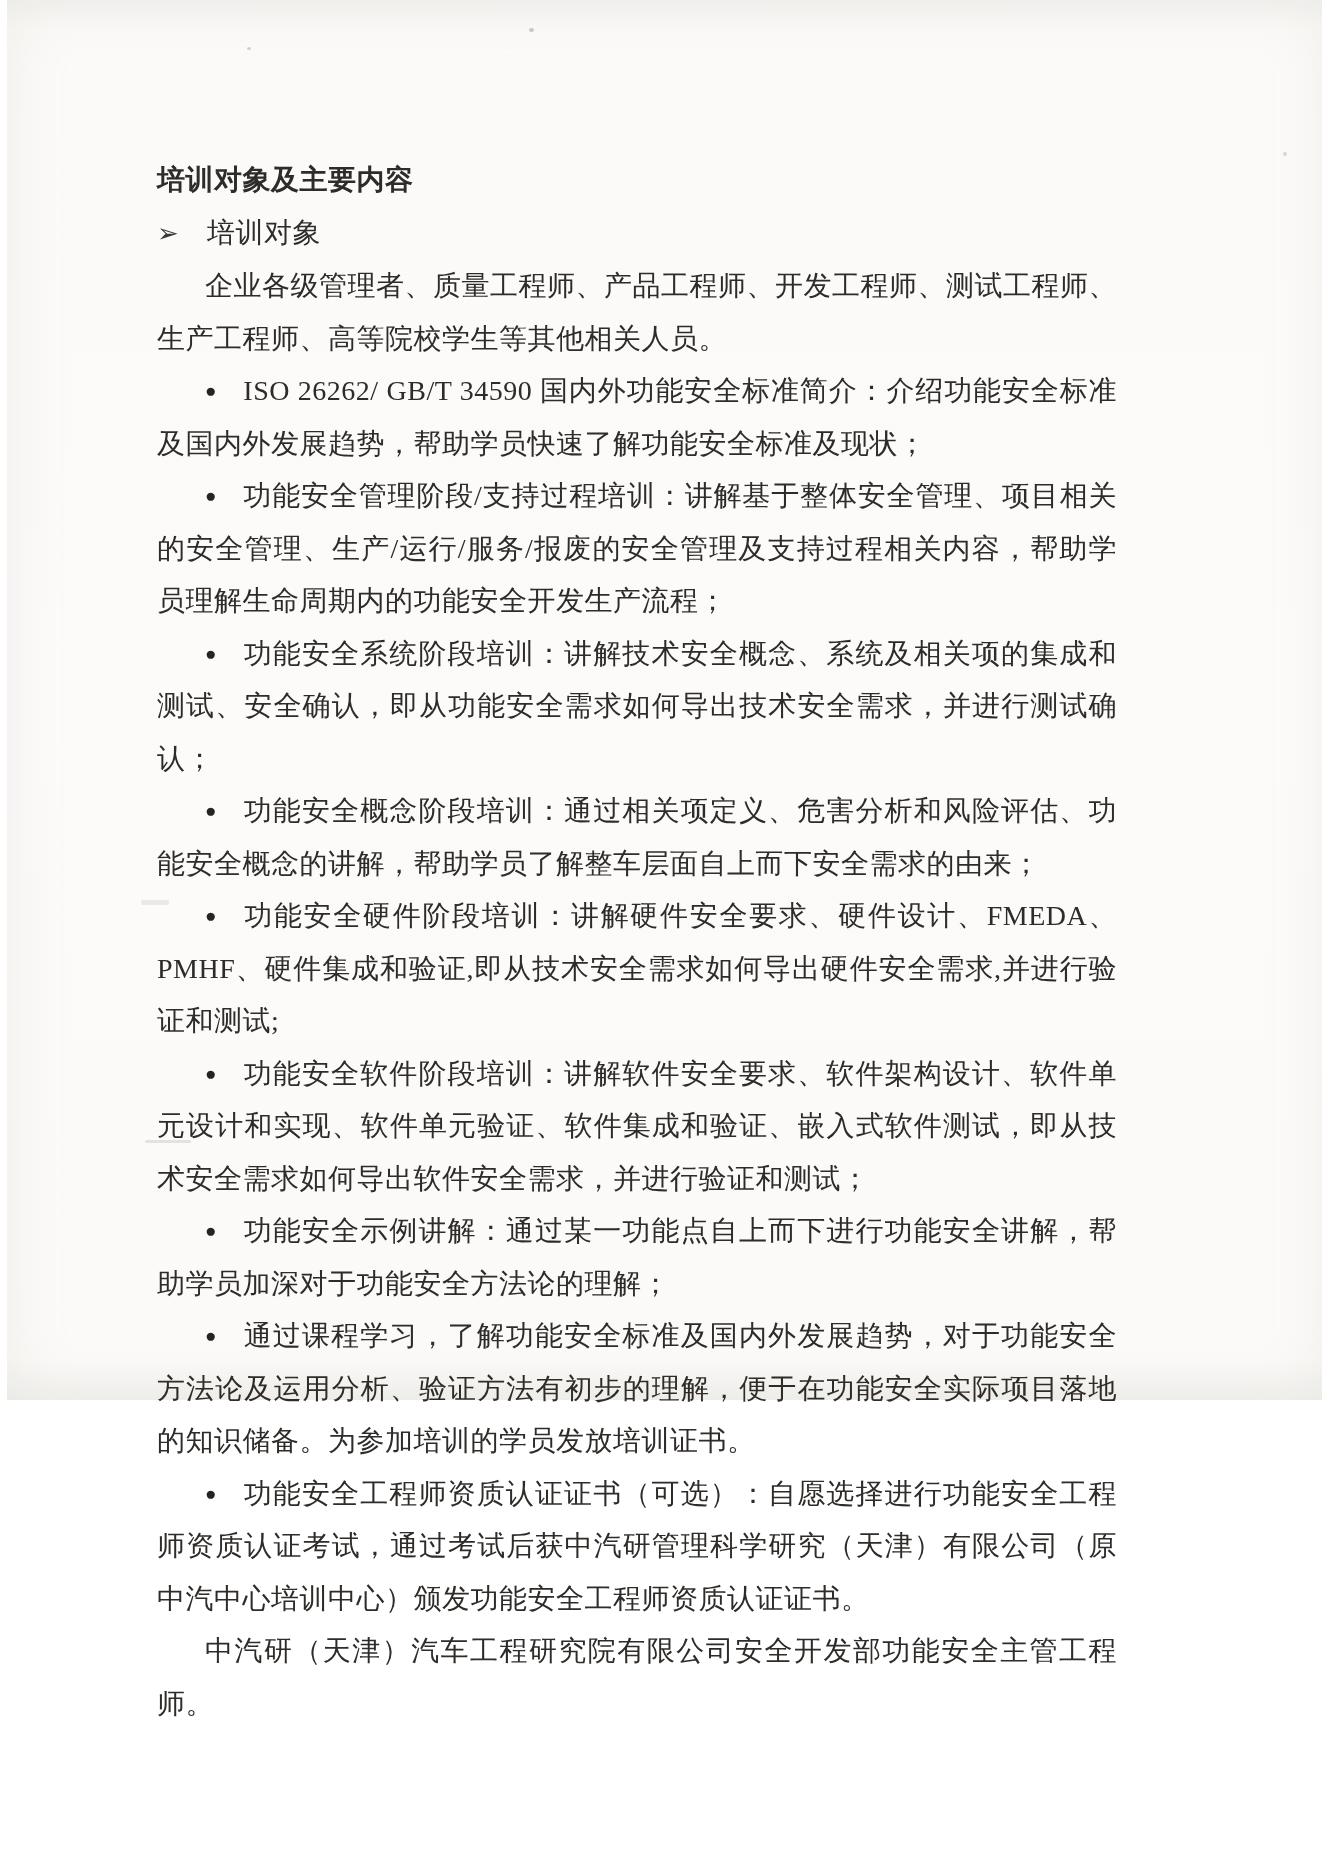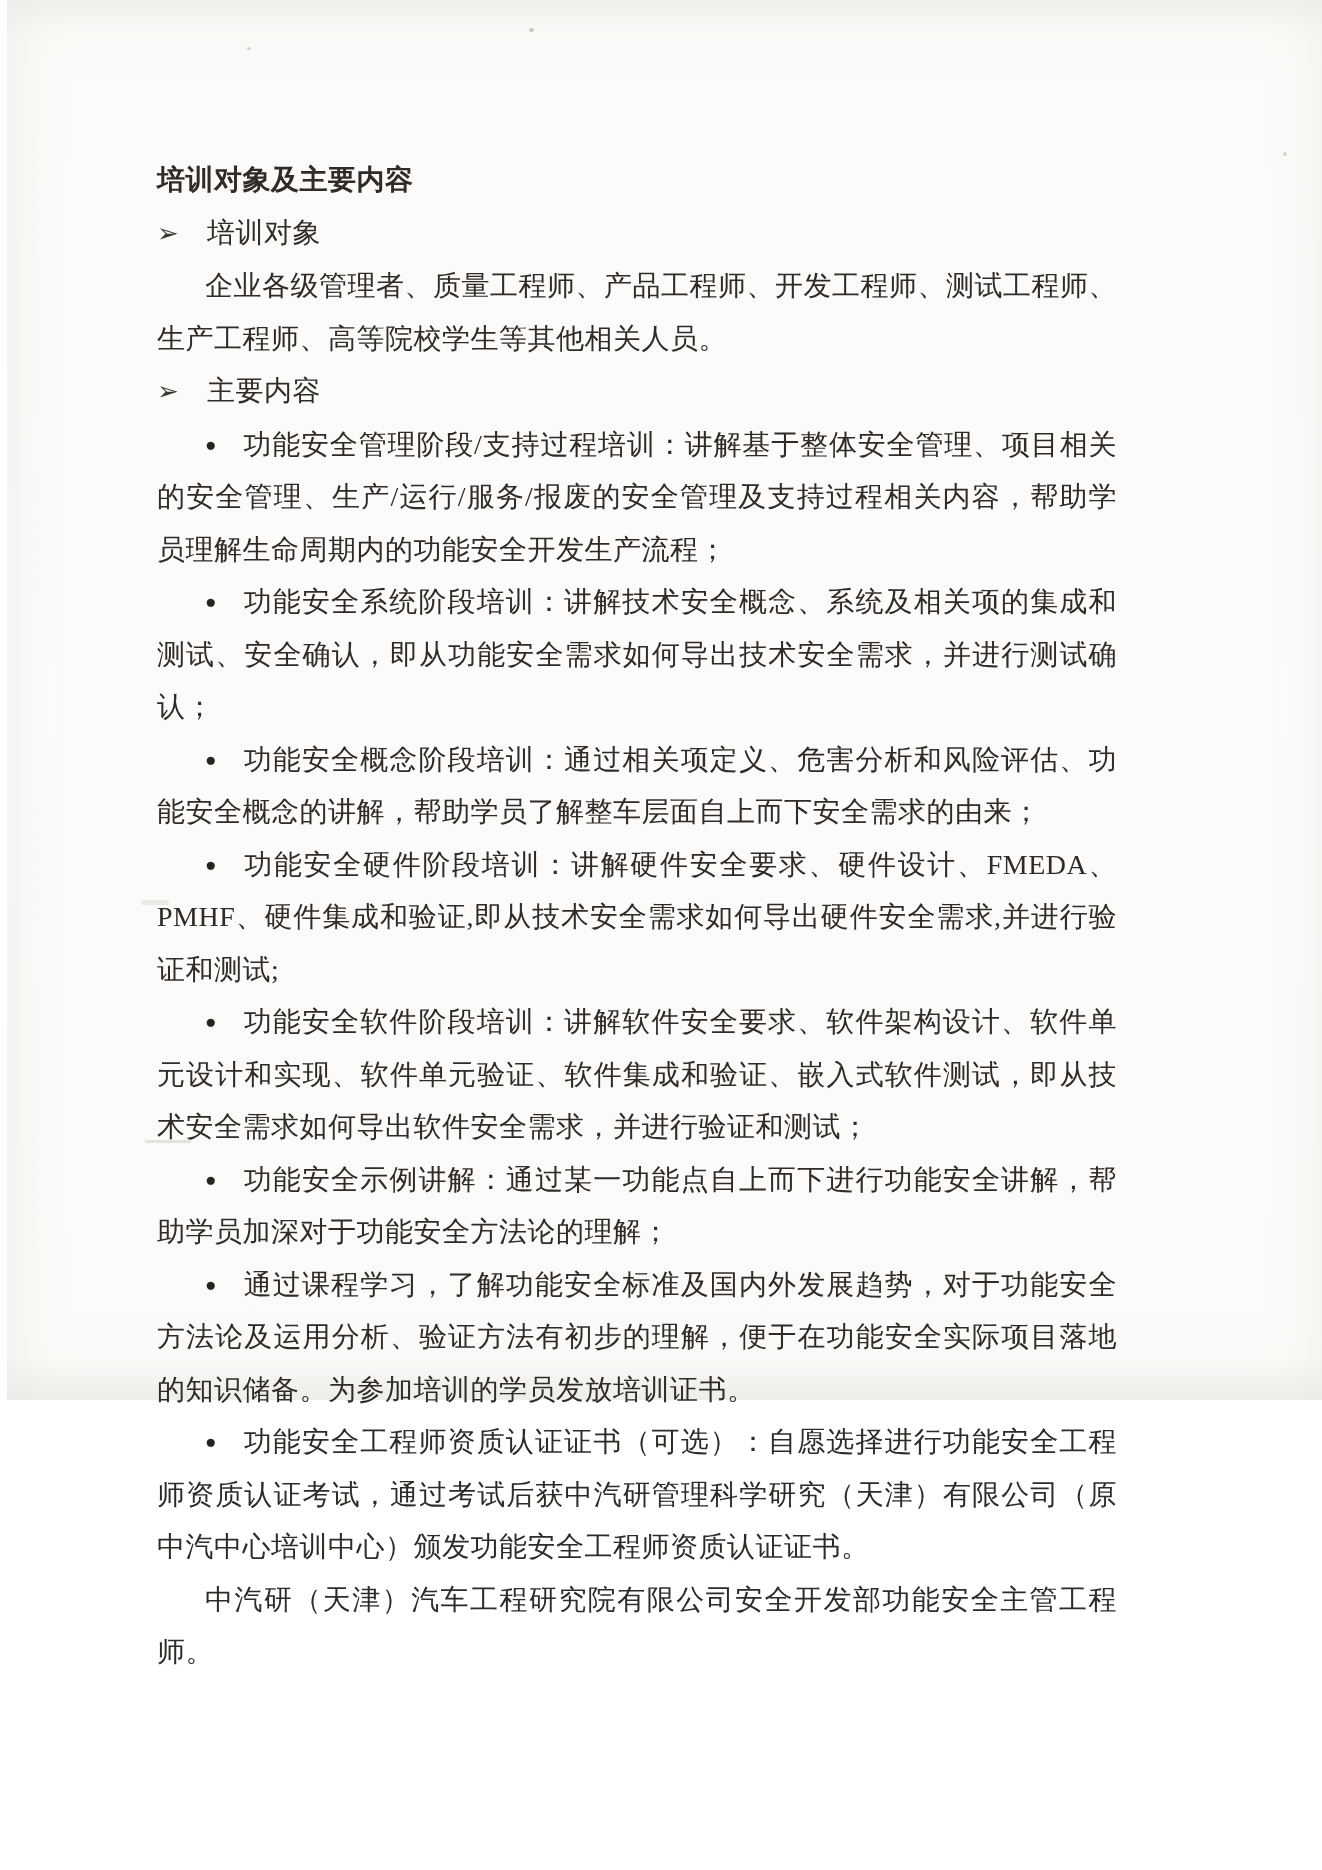--- a/index.html
+++ b/index.html
@@ -70,22 +70,22 @@
 <div class="page">
 
   <div class="doc">
 
     <p class="h">培训对象及主要内容</p>
 
     <p class="arrow-row"><span class="arrow">➢</span><span>培训对象</span></p>
 
     <p class="ind">企业各级管理者、质量工程师、产品工程师、开发工程师、测试工程师、生产工程师、高等院校学生等其他相关人员。</p>
 
-    <p class="arrow-row"><span class="arrow">➢</span><span>主要内容</span></p>
 
+    <p class="bullet"><span class="dot">●</span><span>ISO 26262/ GB/T 34590 国内外功能安全标准简介：介绍功能安全标准及国内外发展趋势，帮助学员快速了解功能安全标准及现状；</span></p>
 
     <p class="bullet"><span class="dot">●</span><span>功能安全管理阶段/支持过程培训：讲解基于整体安全管理、项目相关的安全管理、生产/运行/服务/报废的安全管理及支持过程相关内容，帮助学员理解生命周期内的功能安全开发生产流程；</span></p>
 
     <p class="bullet"><span class="dot">●</span><span>功能安全系统阶段培训：讲解技术安全概念、系统及相关项的集成和测试、安全确认，即从功能安全需求如何导出技术安全需求，并进行测试确认；</span></p>
 
     <p class="bullet"><span class="dot">●</span><span>功能安全概念阶段培训：通过相关项定义、危害分析和风险评估、功能安全概念的讲解，帮助学员了解整车层面自上而下安全需求的由来；</span></p>
 
     <p class="bullet"><span class="dot">●</span><span>功能安全硬件阶段培训：讲解硬件安全要求、硬件设计、FMEDA、PMHF、硬件集成和验证,即从技术安全需求如何导出硬件安全需求,并进行验证和测试;</span></p>
 
     <p class="bullet"><span class="dot">●</span><span>功能安全软件阶段培训：讲解软件安全要求、软件架构设计、软件单元设计和实现、软件单元验证、软件集成和验证、嵌入式软件测试，即从技术安全需求如何导出软件安全需求，并进行验证和测试；</span></p>

